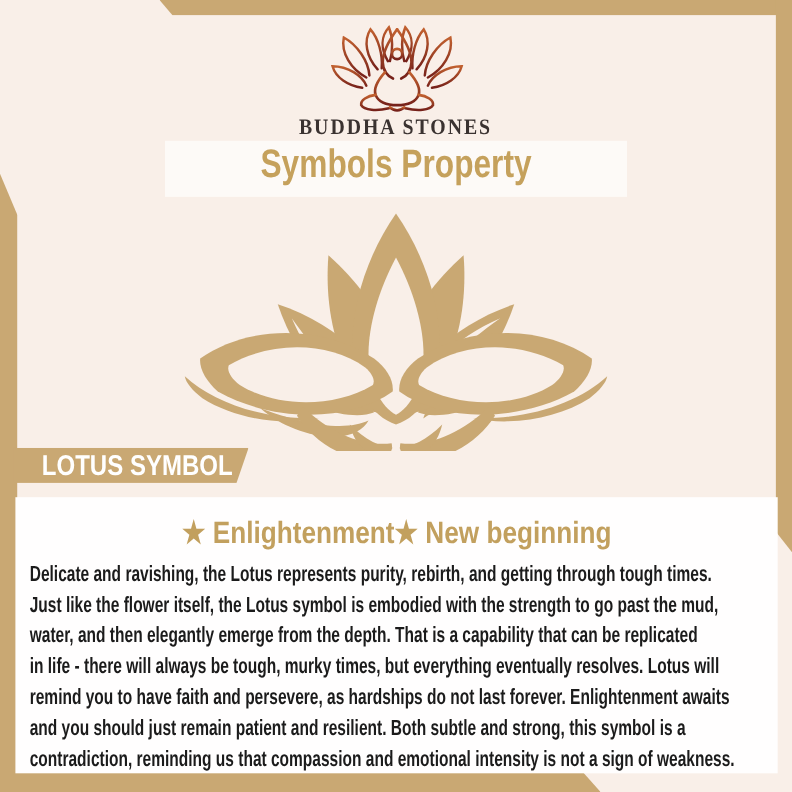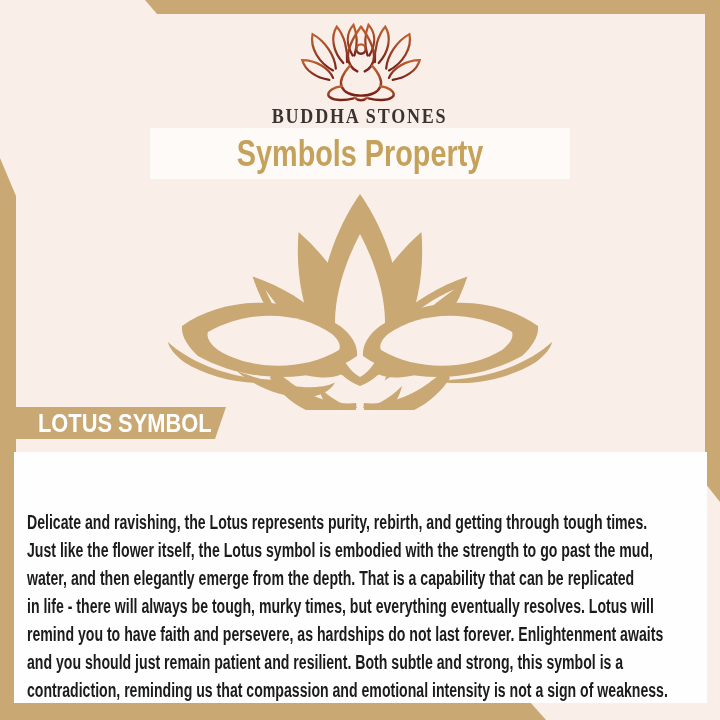--- a/index.html
+++ b/index.html
@@ -20,21 +20,21 @@
   .bottom-bar{left:0;top:702px;width:546px;height:18px;background:var(--tan,#c9a873);
     clip-path:polygon(0 0,530px 0,100% 100%,0 100%);}
 
   
   .logo{left:296px;top:22px;width:130px;height:82px;}
   .brand{left:0;top:105px;width:720px;text-align:center;
     font-family:"Liberation Serif",serif;font-weight:600;font-size:20px;
     letter-spacing:2px;color:var(--brand,#3a3230);}
   .brand span{display:inline-block;transform:scaleX(.9);transform-origin:center;}
   .title-banner{left:150px;top:128px;width:420px;height:51px;background:var(--bannerbg,#fdfaf7);
-    display:flex;align-items:center;justify-content:center;}
+    display:flex;justify-content:center;}
   .title-banner .t{font-size:36px;font-weight:bold;color:var(--titlegold,#c5a15c);
     white-space:nowrap;display:inline-block;transform:scaleX(.8);transform-origin:center;}
 
   
   .lotus{left:160px;top:180px;width:400px;height:230px;}
 
   
   .section-banner{left:12px;top:407px;width:214px;height:32px;background:var(--tan,#c9a873);
     clip-path:polygon(0 0,100% 0,calc(100% - 11px) 100%,0 100%);
     display:flex;align-items:center;padding-left:26px;box-sizing:border-box;}
@@ -148,20 +148,23 @@
       <path d="M116,190 C140,214 170,226 196,223 C198,231 192,238 182,239 C150,238 124,220 110,198 C112,194 114,191 116,190 Z"></path>
       <path d="M158,206 C172,220 186,227 197,227 C193,233 182,234 172,229 C165,225 160,215 158,206 Z"></path>
     </g>
   </svg>
 
   <div class="abs section-banner">
     <span class="t">LOTUS SYMBOL</span>
   </div>
 
   <div class="abs content-box">
+    <div class="heading">
+      <span>★ Enlightenment★ New beginning</span>
+    </div>
     <div class="body-text">
       <div class="line">Delicate and ravishing, the Lotus represents purity, rebirth, and getting through tough times.</div>
       <div class="line">Just like the flower itself, the Lotus symbol is embodied with the strength to go past the mud,</div>
       <div class="line">water, and then elegantly emerge from the depth. That is a capability that can be replicated</div>
       <div class="line">in life - there will always be tough, murky times, but everything eventually resolves. Lotus will</div>
       <div class="line">remind you to have faith and persevere, as hardships do not last forever. Enlightenment awaits</div>
       <div class="line">and you should just remain patient and resilient. Both subtle and strong, this symbol is a</div>
       <div class="line">contradiction, reminding us that compassion and emotional intensity is not a sign of weakness.</div>
     </div>
   </div>

